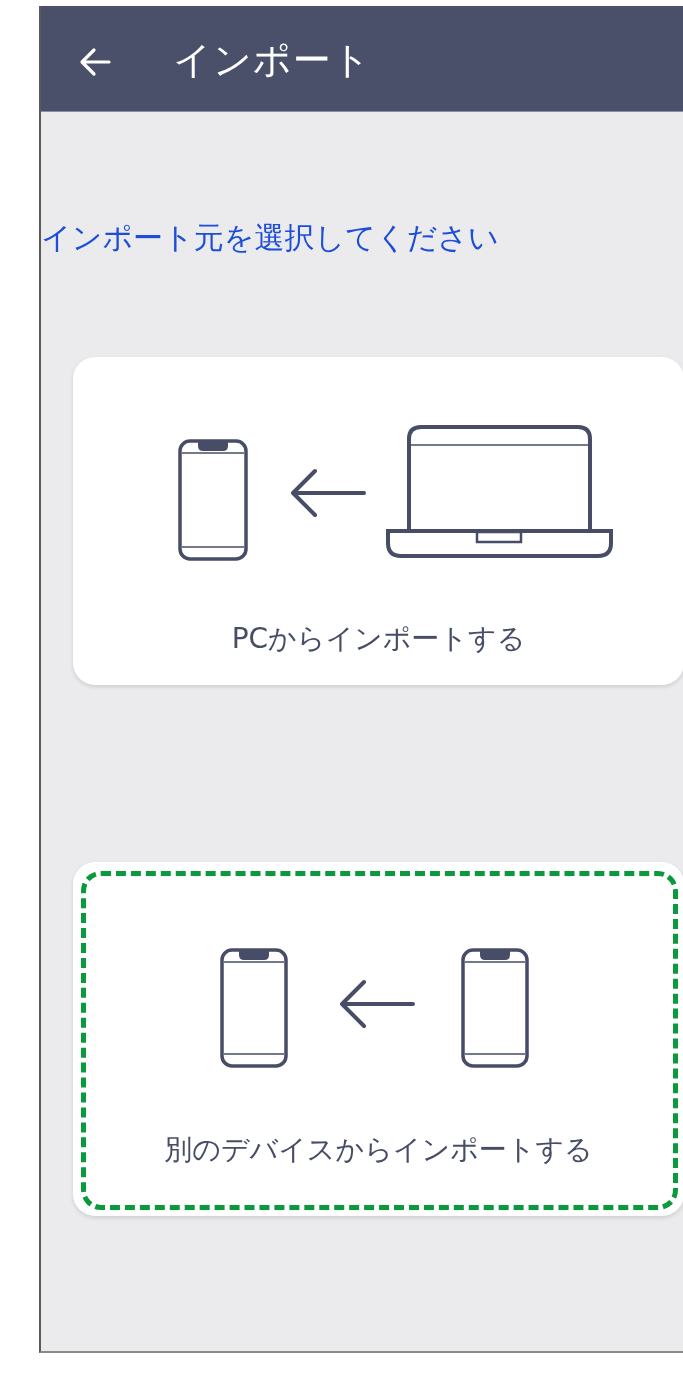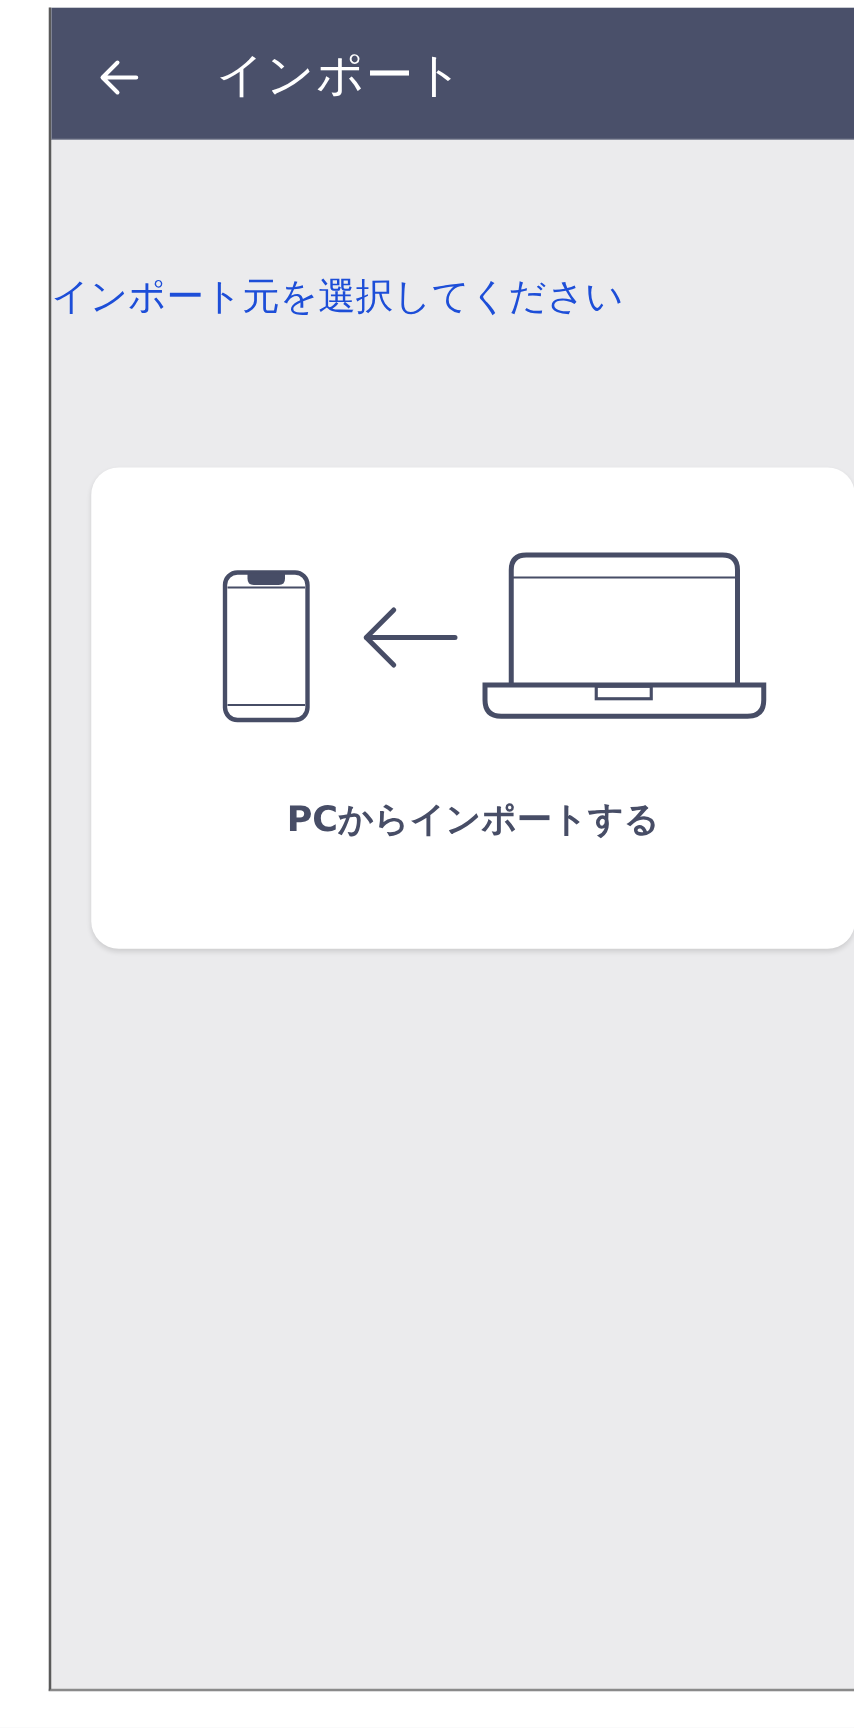--- a/index.html
+++ b/index.html
@@ -66,23 +66,22 @@
     .card {
       position: absolute;
       left: 32px;
       width: 611px;
       background: #ffffff;
       border-radius: 22px;
       box-shadow: 0 2px 4px rgba(0,0,0,0.12);
       cursor: pointer;
     }
     .card.pc {
-      top: 368px;
-      height: 385px;
-      font-weight: bold;
+      top: 351px;
+      height: 328px;
     }
     .card.device {
       top: 856px;
       height: 354px;
     }
     .card .dashed {
       position: absolute;
       left: 8px;
       top: 9px;
       right: 6px;
@@ -137,14 +136,36 @@
 
     <svg class="icon" style="left:311px; top:66px;" width="232" height="142" viewBox="0 0 232 142">
       <path d="M25 108 V16 Q25 4 37 4 H194 Q206 4 206 16 V108" fill="none" stroke="#474d66" stroke-width="4"></path>
       <line x1="26" y1="22" x2="205" y2="22" stroke="#474d66" stroke-width="1.5"></line>
       <path d="M4 108 H227 V120 Q227 133 214 133 H17 Q4 133 4 120 Z" fill="none" stroke="#474d66" stroke-width="4"></path>
       <rect x="93" y="109" width="44" height="10" fill="none" stroke="#474d66" stroke-width="2.5"></rect>
     </svg>
     <div class="card-label">PCからインポートする</div>
   </div>
 
+  <div class="card device">
+    <div class="dashed"></div>
+
+    <svg class="icon" style="left:145px; top:84px;" width="74" height="126" viewBox="0 0 74 126">
+      <rect x="4" y="4" width="64" height="116" rx="10" ry="10" fill="none" stroke="#474d66" stroke-width="3.5"></rect>
+      <line x1="6" y1="16" x2="66" y2="16" stroke="#474d66" stroke-width="1.5"></line>
+      <line x1="6" y1="108" x2="66" y2="108" stroke="#474d66" stroke-width="1.5"></line>
+      <path d="M21 5 H51 V9 Q51 14 46 14 H26 Q21 14 21 9 Z" fill="#474d66"></path>
+    </svg>
+
+    <svg class="icon" style="left:264px; top:116px;" width="80" height="52" viewBox="0 0 80 52">
+      <path d="M76 26 H5 M27 4 L5 26 L27 48" fill="none" stroke="#474d66" stroke-width="4" stroke-linecap="round" stroke-linejoin="round"></path>
+    </svg>
+
+    <svg class="icon" style="left:386px; top:84px;" width="74" height="126" viewBox="0 0 74 126">
+      <rect x="4" y="4" width="64" height="116" rx="10" ry="10" fill="none" stroke="#474d66" stroke-width="3.5"></rect>
+      <line x1="6" y1="16" x2="66" y2="16" stroke="#474d66" stroke-width="1.5"></line>
+      <line x1="6" y1="108" x2="66" y2="108" stroke="#474d66" stroke-width="1.5"></line>
+      <path d="M21 5 H51 V9 Q51 14 46 14 H26 Q21 14 21 9 Z" fill="#474d66"></path>
+    </svg>
+    <div class="card-label">別のデバイスからインポートする</div>
+  </div>
 
 </div>
 
 </body></html>

